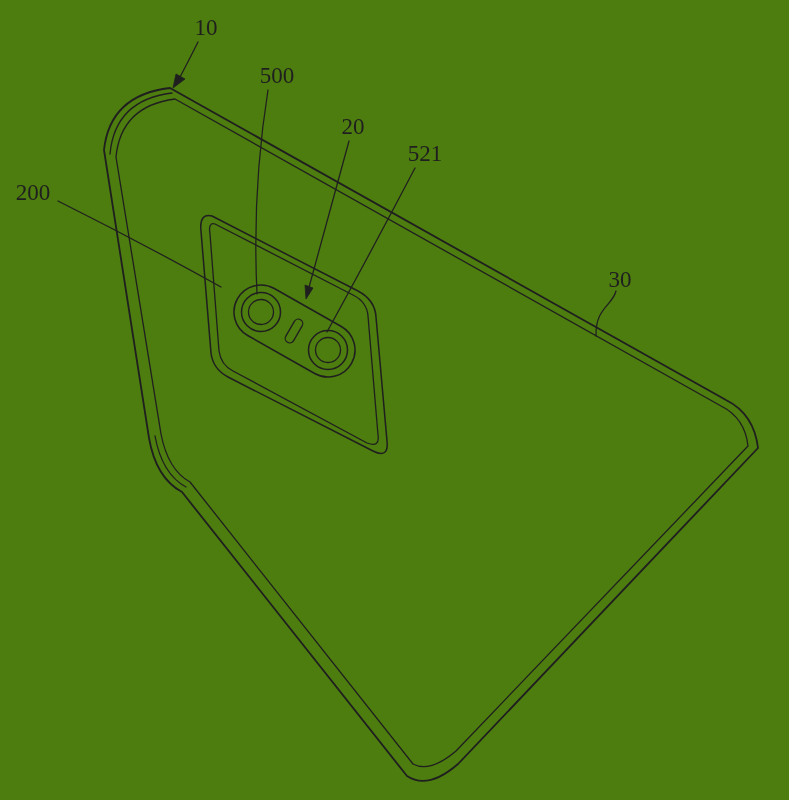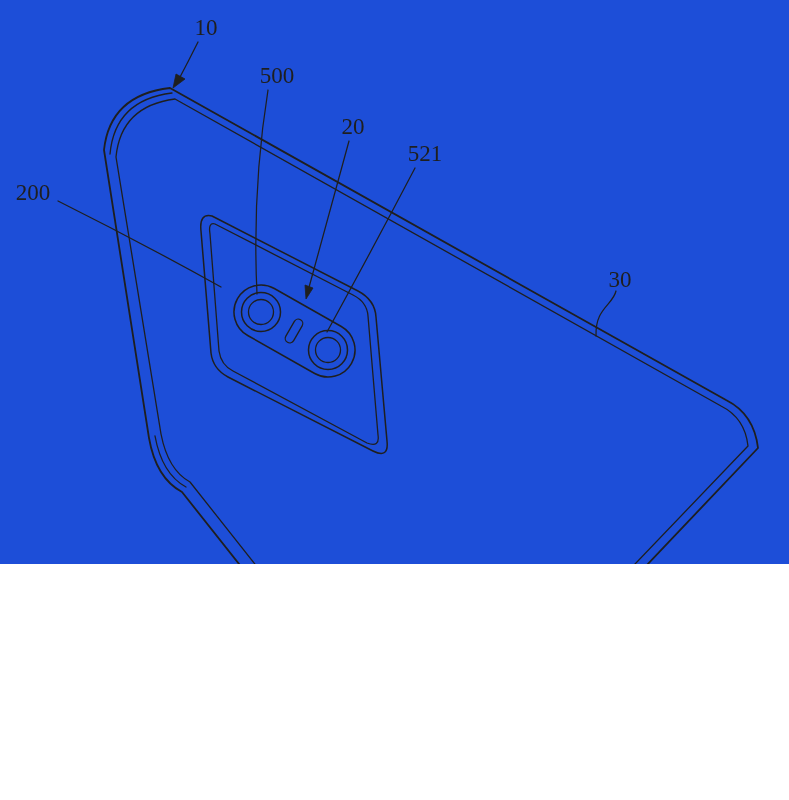--- a/index.html
+++ b/index.html
@@ -3,22 +3,22 @@
 <meta charset="utf-8">
 <style>
   html, body {
     margin: 0;
     padding: 0;
     background: #ffffff;
   }
   .canvas {
     position: relative;
     width: 789px;
-    height: 564px;
-    background: #1d4ed8;
+    height: 800px;
+    background: #4d7c0f;
     overflow: hidden;
   }
   svg { display: block; }
   .line {
     fill: none;
     stroke-linecap: round;
     stroke-linejoin: round;
   }
   .w-main { stroke-width: 1.8; }
   .w-med  { stroke-width: 1.5; }

